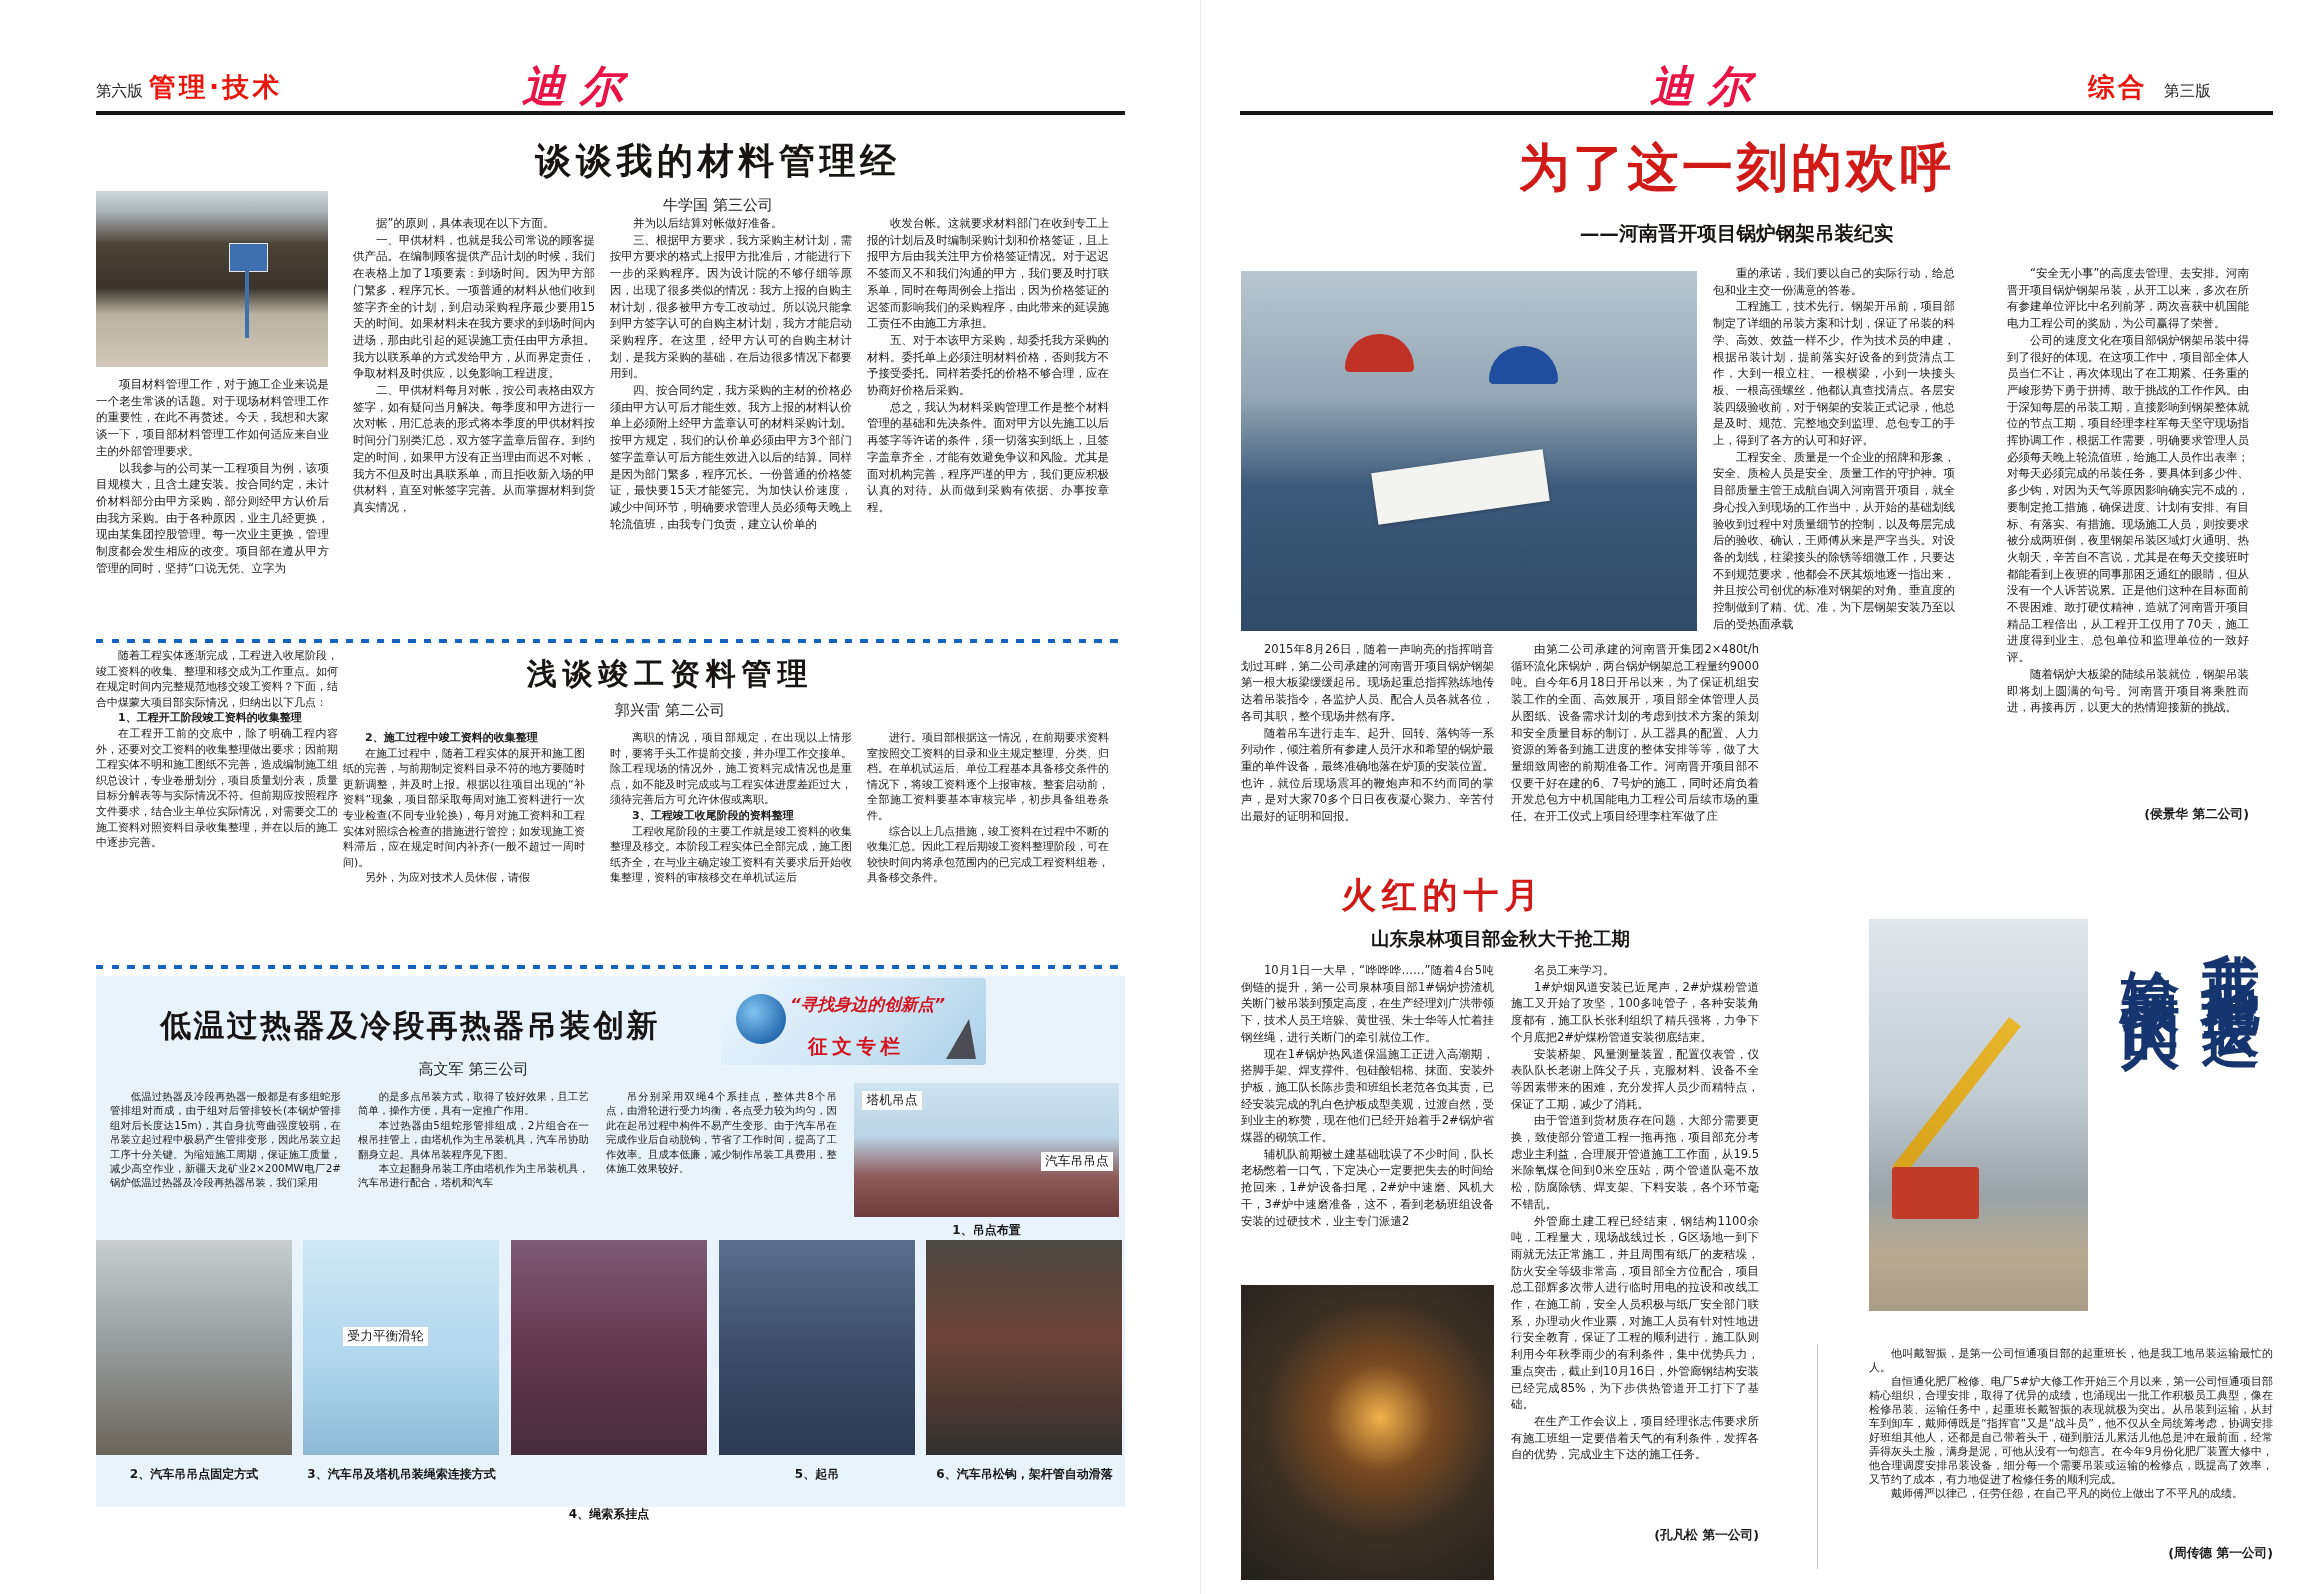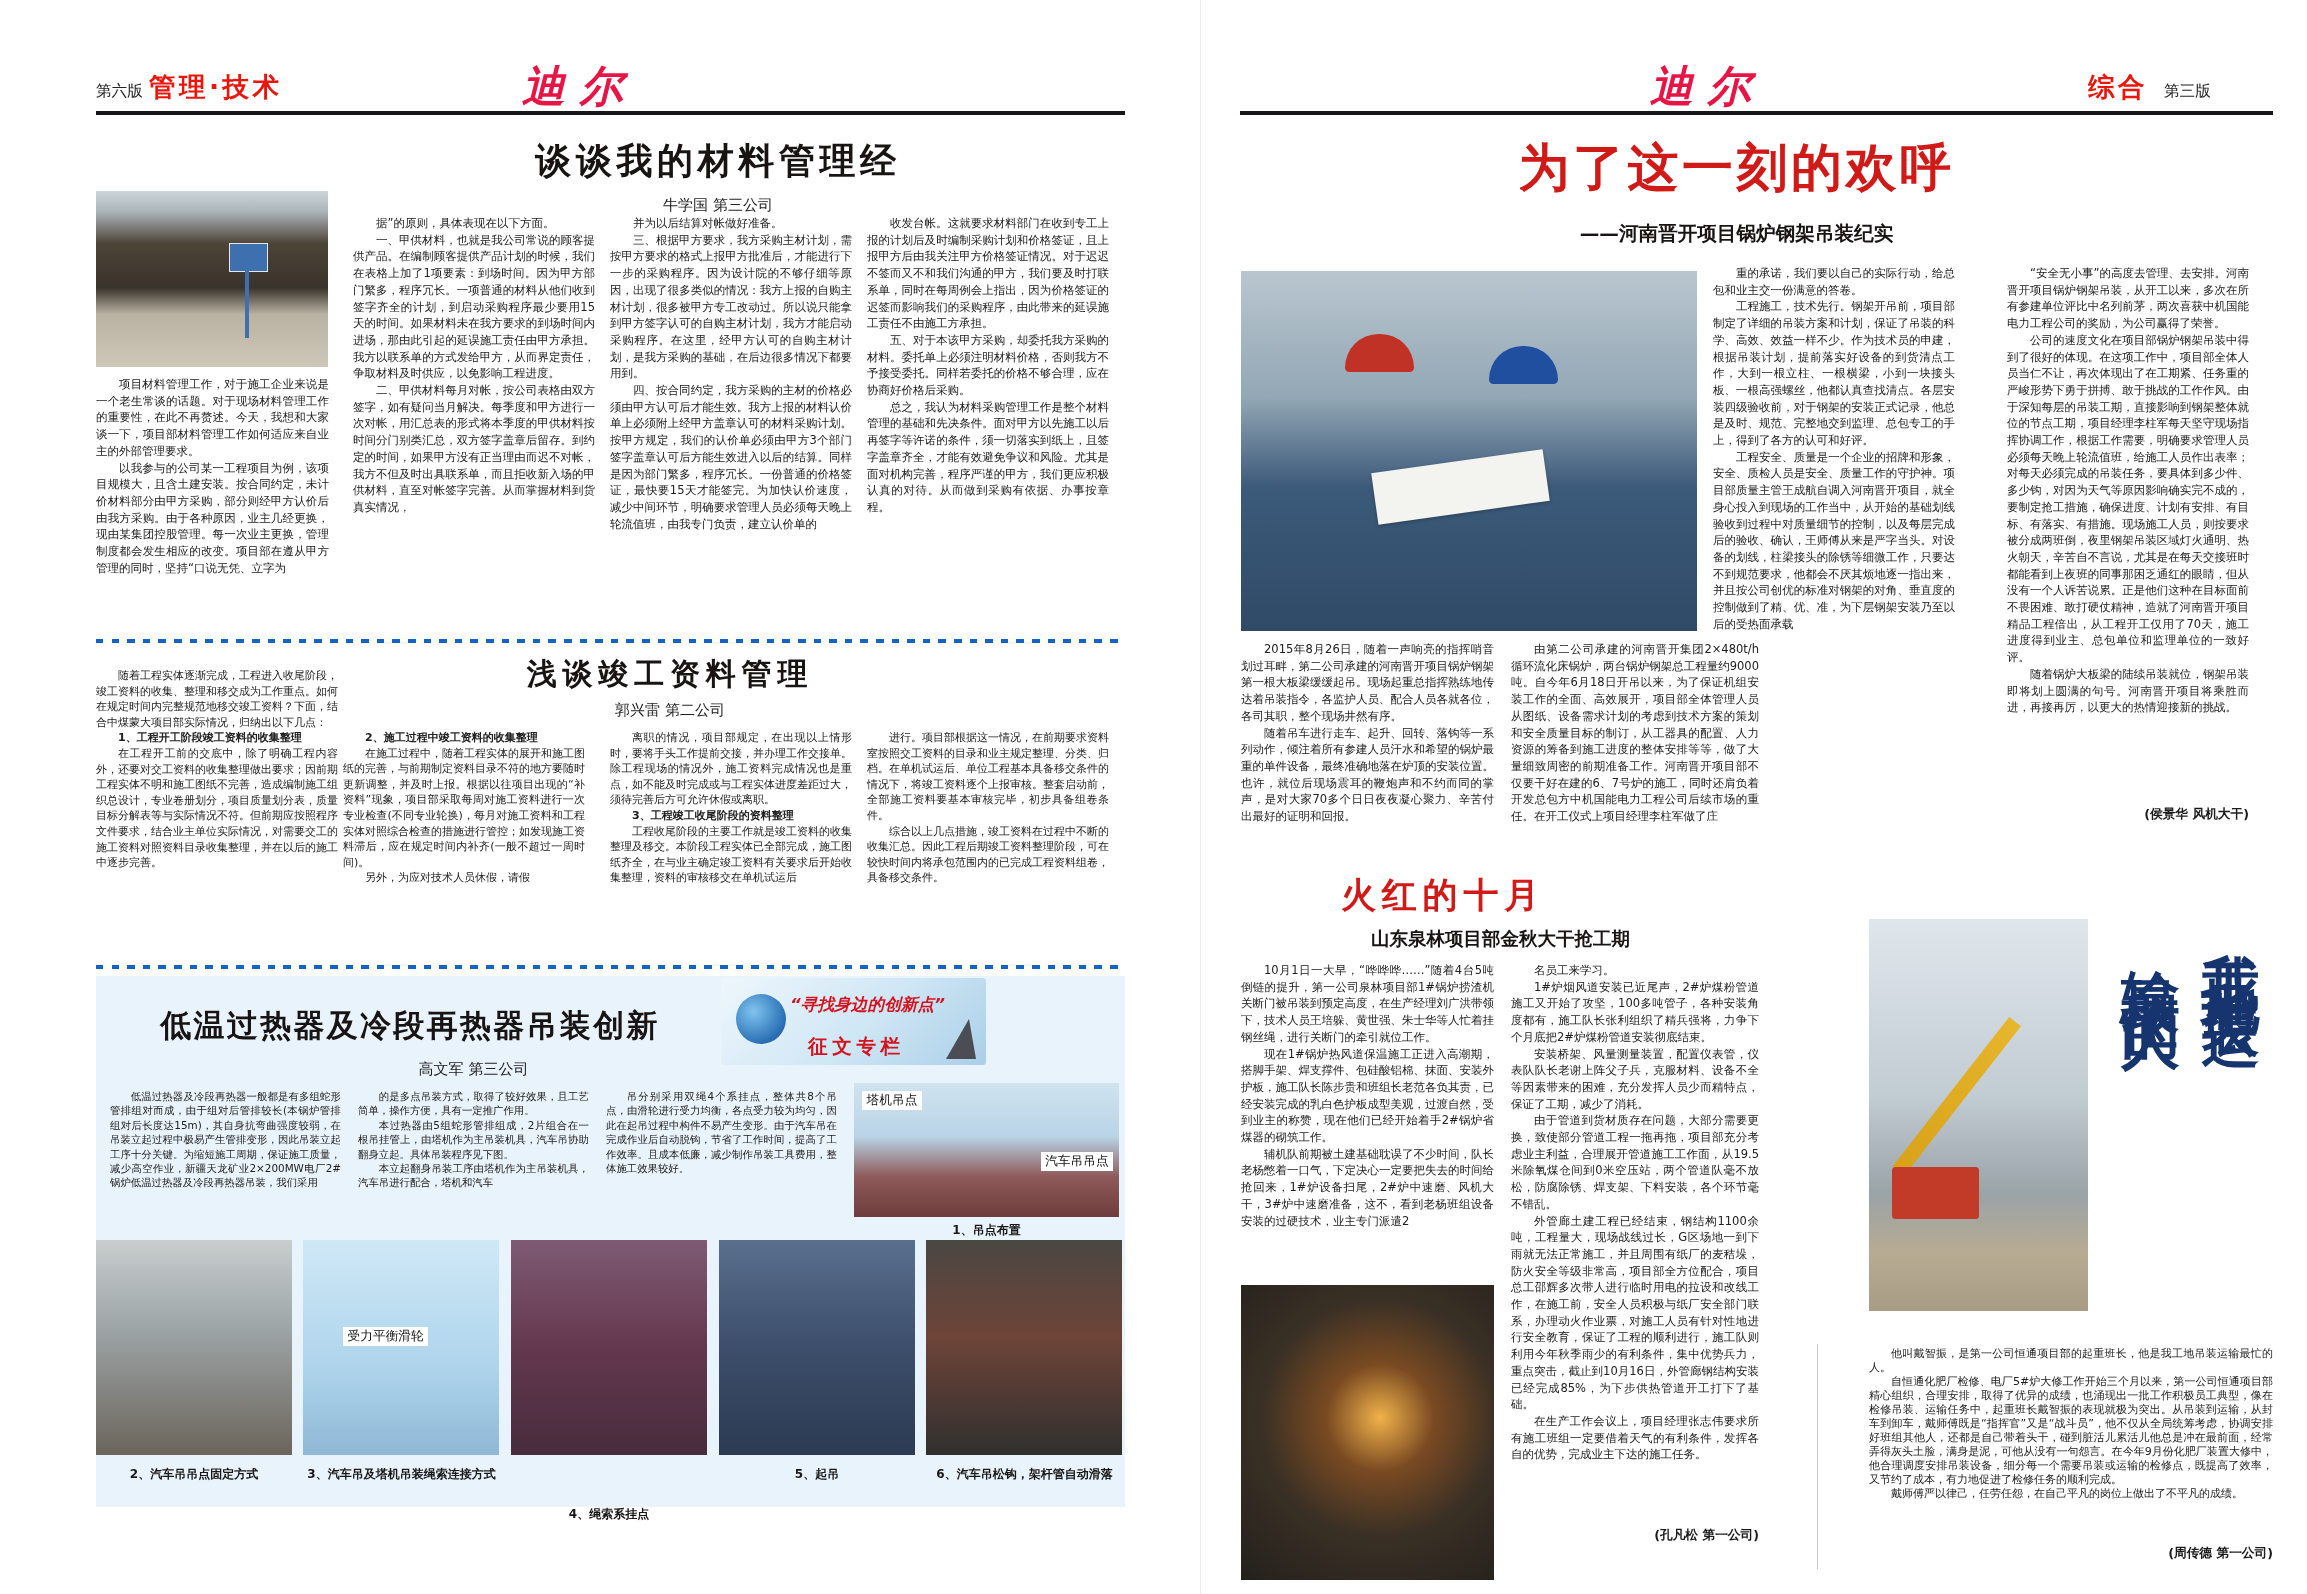--- a/index.html
+++ b/index.html
@@ -83,21 +83,21 @@
       <p>四、按合同约定，我方采购的主材的价格必须由甲方认可后才能生效。我方上报的材料认价单上必须附上经甲方盖章认可的材料采购计划。按甲方规定，我们的认价单必须由甲方3个部门签字盖章认可后方能生效进入以后的结算。同样是因为部门繁多，程序冗长。一份普通的价格签证，最快要15天才能签完。为加快认价速度，减少中间环节，明确要求管理人员必须每天晚上轮流值班，由我专门负责，建立认价单的</p>
     </div>
   <div class="col body20" style="left:867px;top:215px;width:242px;height:421px;">
       <p>收发台帐。这就要求材料部门在收到专工上报的计划后及时编制采购计划和价格签证，且上报甲方后由我关注甲方价格签证情况。对于迟迟不签而又不和我们沟通的甲方，我们要及时打联系单，同时在每周例会上指出，因为价格签证的迟签而影响我们的采购程序，由此带来的延误施工责任不由施工方承担。</p>
       <p>五、对于本该甲方采购，却委托我方采购的材料。委托单上必须注明材料价格，否则我方不予接受委托。同样若委托的价格不够合理，应在协商好价格后采购。</p>
       <p>总之，我认为材料采购管理工作是整个材料管理的基础和先决条件。面对甲方以先施工以后再签字等许诺的条件，须一切落实到纸上，且签字盖章齐全，才能有效避免争议和风险。尤其是面对机构完善，程序严谨的甲方，我们更应积极认真的对待。从而做到采购有依据、办事按章程。</p>
     </div>
 
   <div class="dashdiv" style="left:96px;top:639px;width:1029px;"></div>
 
-  <div class="col body19" style="left:96px;top:668px;width:242px;height:258px;">
+  <div class="col body19" style="left:96px;top:648px;width:242px;height:258px;">
       <p>随着工程实体逐渐完成，工程进入收尾阶段，竣工资料的收集、整理和移交成为工作重点。如何在规定时间内完整规范地移交竣工资料？下面，结合中煤蒙大项目部实际情况，归纳出以下几点：</p>
       <p class="subhead">1、工程开工阶段竣工资料的收集整理</p>
       <p>在工程开工前的交底中，除了明确工程内容外，还要对交工资料的收集整理做出要求；因前期工程实体不明和施工图纸不完善，造成编制施工组织总设计，专业卷册划分，项目质量划分表，质量目标分解表等与实际情况不符。但前期应按照程序文件要求，结合业主单位实际情况，对需要交工的施工资料对照资料目录收集整理，并在以后的施工中逐步完善。</p>
     </div>
   <div class="h-title serif" style="left:353px;top:654px;width:634px;font-size:30px;letter-spacing:5.8px;">浅谈竣工资料管理</div>
   <div class="byline" style="left:353px;top:701px;width:634px;">郭兴雷  第二公司</div>
   <div class="col body19" style="left:343px;top:730px;width:242px;height:176px;">
       <p class="subhead">2、施工过程中竣工资料的收集整理</p>
       <p>在施工过程中，随着工程实体的展开和施工图纸的完善，与前期制定资料目录不符的地方要随时更新调整，并及时上报。根据以往项目出现的“补资料”现象，项目部采取每周对施工资料进行一次专业检查(不同专业轮换)，每月对施工资料和工程实体对照综合检查的措施进行管控；如发现施工资料滞后，应在规定时间内补齐(一般不超过一周时间)。</p>
       <p>另外，为应对技术人员休假，请假</p>
@@ -184,21 +184,21 @@
   <div class="col body20" style="left:1713px;top:265px;width:242px;height:557px;">
       <p>重的承诺，我们要以自己的实际行动，给总包和业主交一份满意的答卷。</p>
       <p>工程施工，技术先行。钢架开吊前，项目部制定了详细的吊装方案和计划，保证了吊装的科学、高效、效益一样不少。作为技术员的申建，根据吊装计划，提前落实好设备的到货清点工作，大到一根立柱、一根横梁，小到一块接头板、一根高强螺丝，他都认真查找清点。各层安装四级验收前，对于钢架的安装正式记录，他总是及时、规范、完整地交到监理、总包专工的手上，得到了各方的认可和好评。</p>
       <p>工程安全、质量是一个企业的招牌和形象，安全、质检人员是安全、质量工作的守护神。项目部质量主管王成航自调入河南晋开项目，就全身心投入到现场的工作当中，从开始的基础划线验收到过程中对质量细节的控制，以及每层完成后的验收、确认，王师傅从来是严字当头。对设备的划线，柱梁接头的除锈等细微工作，只要达不到规范要求，他都会不厌其烦地逐一指出来，并且按公司创优的标准对钢架的对角、垂直度的控制做到了精、优、准，为下层钢架安装乃至以后的受热面承载</p>
     </div>
   <div class="col body20" style="left:2007px;top:265px;width:242px;height:536px;">
       <p>“安全无小事”的高度去管理、去安排。河南晋开项目锅炉钢架吊装，从开工以来，多次在所有参建单位评比中名列前茅，两次喜获中机国能电力工程公司的奖励，为公司赢得了荣誉。</p>
       <p>公司的速度文化在项目部锅炉钢架吊装中得到了很好的体现。在这项工作中，项目部全体人员当仁不让，再次体现出了在工期紧、任务重的严峻形势下勇于拼搏、敢于挑战的工作作风。由于深知每层的吊装工期，直接影响到钢架整体就位的节点工期，项目经理李柱军每天坚守现场指挥协调工作，根据工作需要，明确要求管理人员必须每天晚上轮流值班，给施工人员作出表率；对每天必须完成的吊装任务，要具体到多少件、多少钩，对因为天气等原因影响确实完不成的，要制定抢工措施，确保进度、计划有安排、有目标、有落实、有措施。现场施工人员，则按要求被分成两班倒，夜里钢架吊装区域灯火通明、热火朝天，辛苦自不言说，尤其是在每天交接班时都能看到上夜班的同事那困乏通红的眼睛，但从没有一个人诉苦说累。正是他们这种在目标面前不畏困难、敢打硬仗精神，造就了河南晋开项目精品工程倍出，从工程开工仅用了70天，施工进度得到业主、总包单位和监理单位的一致好评。</p>
       <p>随着锅炉大板梁的陆续吊装就位，钢架吊装即将划上圆满的句号。河南晋开项目将乘胜而进，再接再厉，以更大的热情迎接新的挑战。</p>
     </div>
-  <div class="abs" style="left:2007px;top:806px;width:242px;text-align:right;font-size:12.7px;font-weight:bold;">(侯景华  风机大干)</div>
+  <div class="abs" style="left:2007px;top:806px;width:242px;text-align:right;font-size:12.7px;font-weight:bold;">(侯景华  第二公司)</div>
 
   <div class="h-title" style="left:1241px;top:872px;width:404px;font-size:35px;letter-spacing:5.8px;color:#d01a18;">火红的十月</div>
   <div class="h-title serif" style="left:1241px;top:926px;width:519px;font-size:18.5px;font-weight:bold;">山东泉林项目部金秋大干抢工期</div>
 
   <div class="col body20" style="left:1241px;top:962px;width:253px;height:311px;">
       <p>10月1日一大早，“哗哗哗……”随着4台5吨倒链的提升，第一公司泉林项目部1#锅炉捞渣机关断门被吊装到预定高度，在生产经理刘广洪带领下，技术人员王培躲、黄世强、朱士华等人忙着挂钢丝绳，进行关断门的牵引就位工作。</p>
       <p>现在1#锅炉热风道保温施工正进入高潮期，搭脚手架、焊支撑件、包硅酸铝棉、抹面、安装外护板，施工队长陈步贵和班组长老范各负其责，已经安装完成的乳白色护板成型美观，过渡自然，受到业主的称赞，现在他们已经开始着手2#锅炉省煤器的砌筑工作。</p>
       <p>辅机队前期被土建基础耽误了不少时间，队长老杨憋着一口气，下定决心一定要把失去的时间给抢回来，1#炉设备扫尾，2#炉中速磨、风机大干，3#炉中速磨准备，这不，看到老杨班组设备安装的过硬技术，业主专门派遣2</p>
     </div>
   <div class="col body20" style="left:1511px;top:962px;width:248px;height:559px;">

